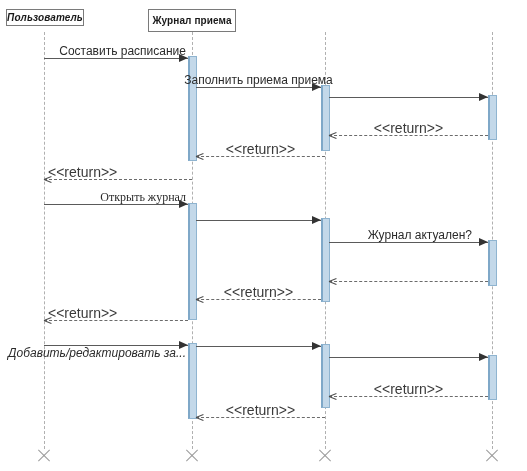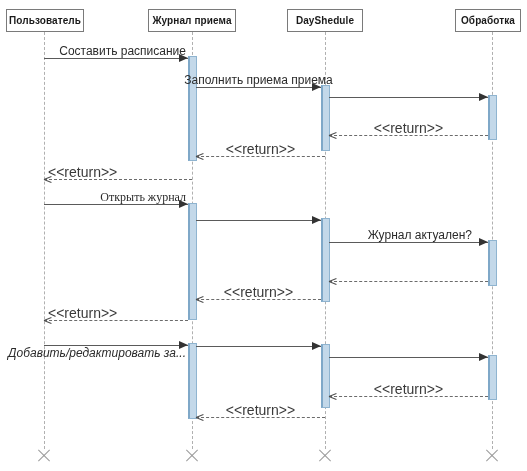--- a/index.html
+++ b/index.html
@@ -116,31 +116,25 @@
 </style>
 </head>
 <body>
 
 <div id="diagram-canvas">
 
 <div class="lifeline" style="left: 44px; top: 32px; height: 417px;"></div>
     <div class="lifeline" style="left: 192px; top: 32px; height: 417px;"></div>
     <div class="lifeline" style="left: 325px; top: 32px; height: 417px;"></div>
     <div class="lifeline" style="left: 492px; top: 32px; height: 417px;"></div>
-    <div class="participant-box" style="left: 6px; top: 9px; width: 78px; height: 23px;">
+    <div class="participant-box" style="left: 6px; top: 9px; width: 78px; height: 17px; font-style: italic;">
       <span>Пользователь</span>
     </div>
     <div class="participant-box" style="left: 148px; top: 9px; width: 88px; height: 23px; text-align: center;">
       <span>Журнал приема</span>
-    </div>
-    <div class="participant-box" style="left: 287px; top: 9px; width: 76px; height: 23px;">
-      <span>DayShedule</span>
-    </div>
-    <div class="participant-box" style="left: 455px; top: 9px; width: 66px; height: 23px;">
-      <span>Обработка</span>
     </div>
     <div class="activation" style="left: 188px; top: 56px; height: 105px;"></div>
     <div class="activation" style="left: 321px; top: 85px; height: 66px;"></div>
     <div class="activation" style="left: 488px; top: 95px; height: 45px;"></div>
     <div class="activation" style="left: 188px; top: 203px; height: 117px;"></div>
     <div class="activation" style="left: 321px; top: 218px; height: 84px;"></div>
     <div class="activation" style="left: 488px; top: 240px; height: 46px;"></div>
     <div class="activation" style="left: 188px; top: 343px; height: 76px;"></div>
     <div class="activation" style="left: 321px; top: 344px; height: 64px;"></div>
     <div class="activation" style="left: 488px; top: 355px; height: 45px;"></div>

